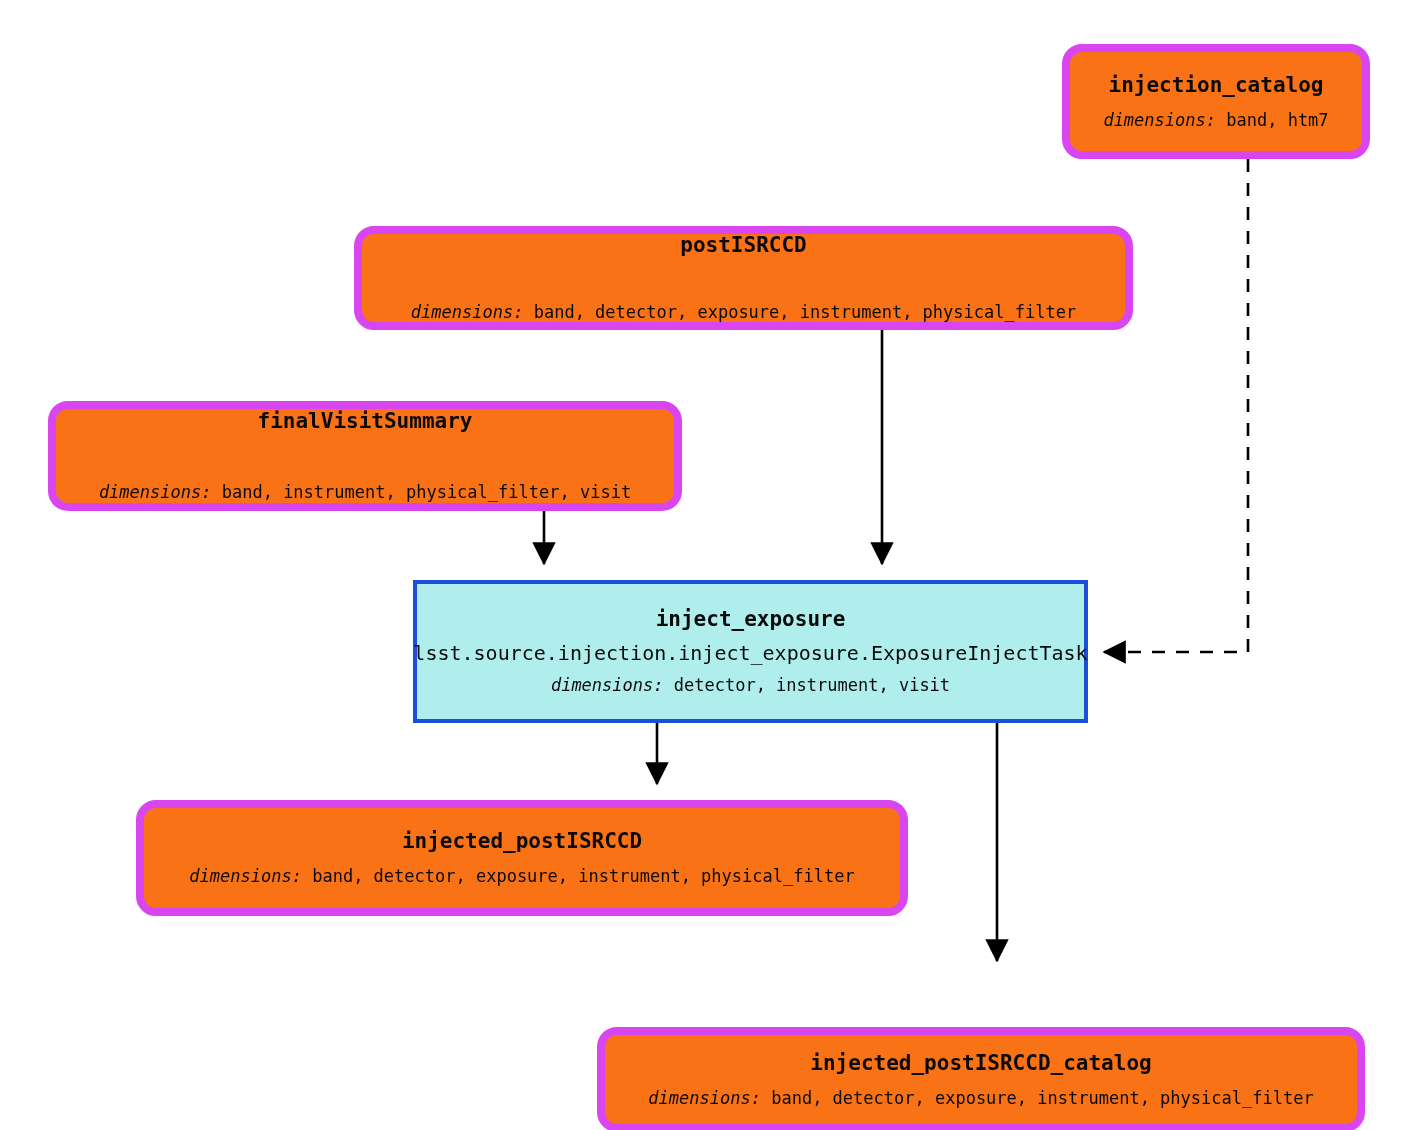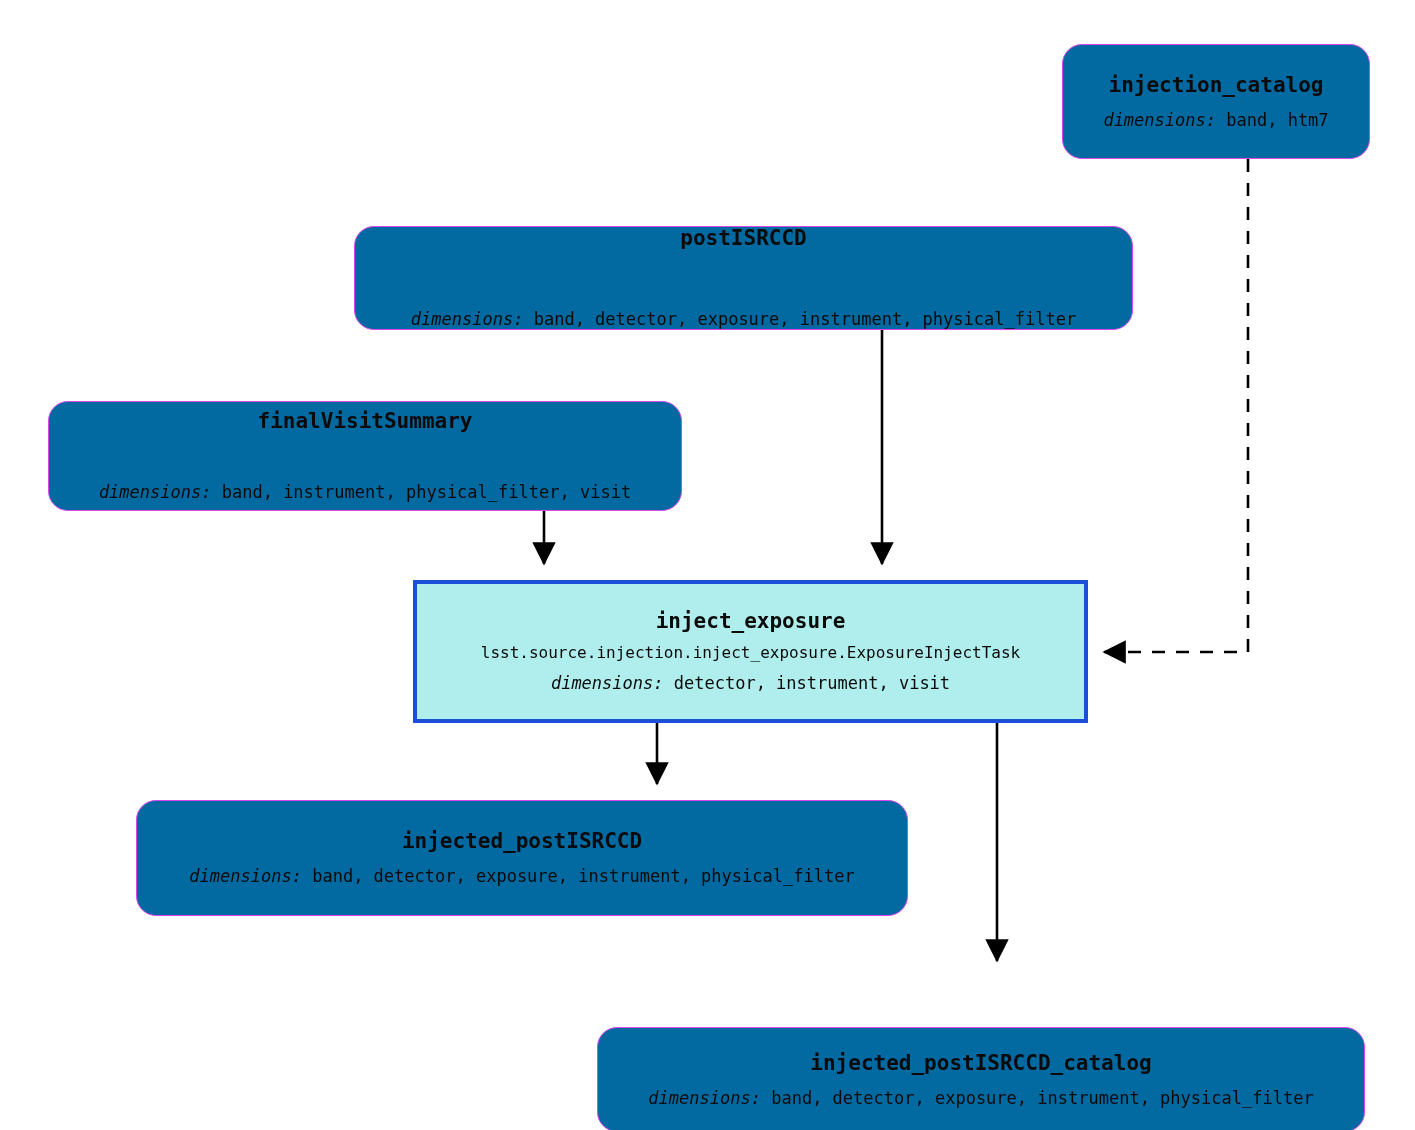--- a/index.html
+++ b/index.html
@@ -25,39 +25,39 @@
   }
   .node {
     position: absolute;
     box-sizing: border-box;
     display: flex;
     flex-direction: column;
     align-items: center;
     justify-content: center;
   }
   .node.dataset {
-    background: #0369a1;
-    border: 1px solid #d946ef;
+    background: #f97316;
+    border: 8px solid #d946ef;
     border-radius: 20px;
   }
   .node.task {
     background: #b0eeee;
     border: 4px solid #1d4ed8;
     border-radius: 0;
   }
   .node-title {
     font-weight: bold;
     font-size: 21px;
     color: #0a0a0a;
     letter-spacing: 0px;
     white-space: nowrap;
     line-height: 1.1;
   }
   .node-class {
-    font-size: 16px;
+    font-size: 20px;
     color: #0a0a0a;
     white-space: nowrap;
     line-height: 1.1;
     margin-top: 11px;
   }
   .node-dims {
     font-size: 17px;
     color: #0a0a0a;
     white-space: nowrap;
     line-height: 1.1;

